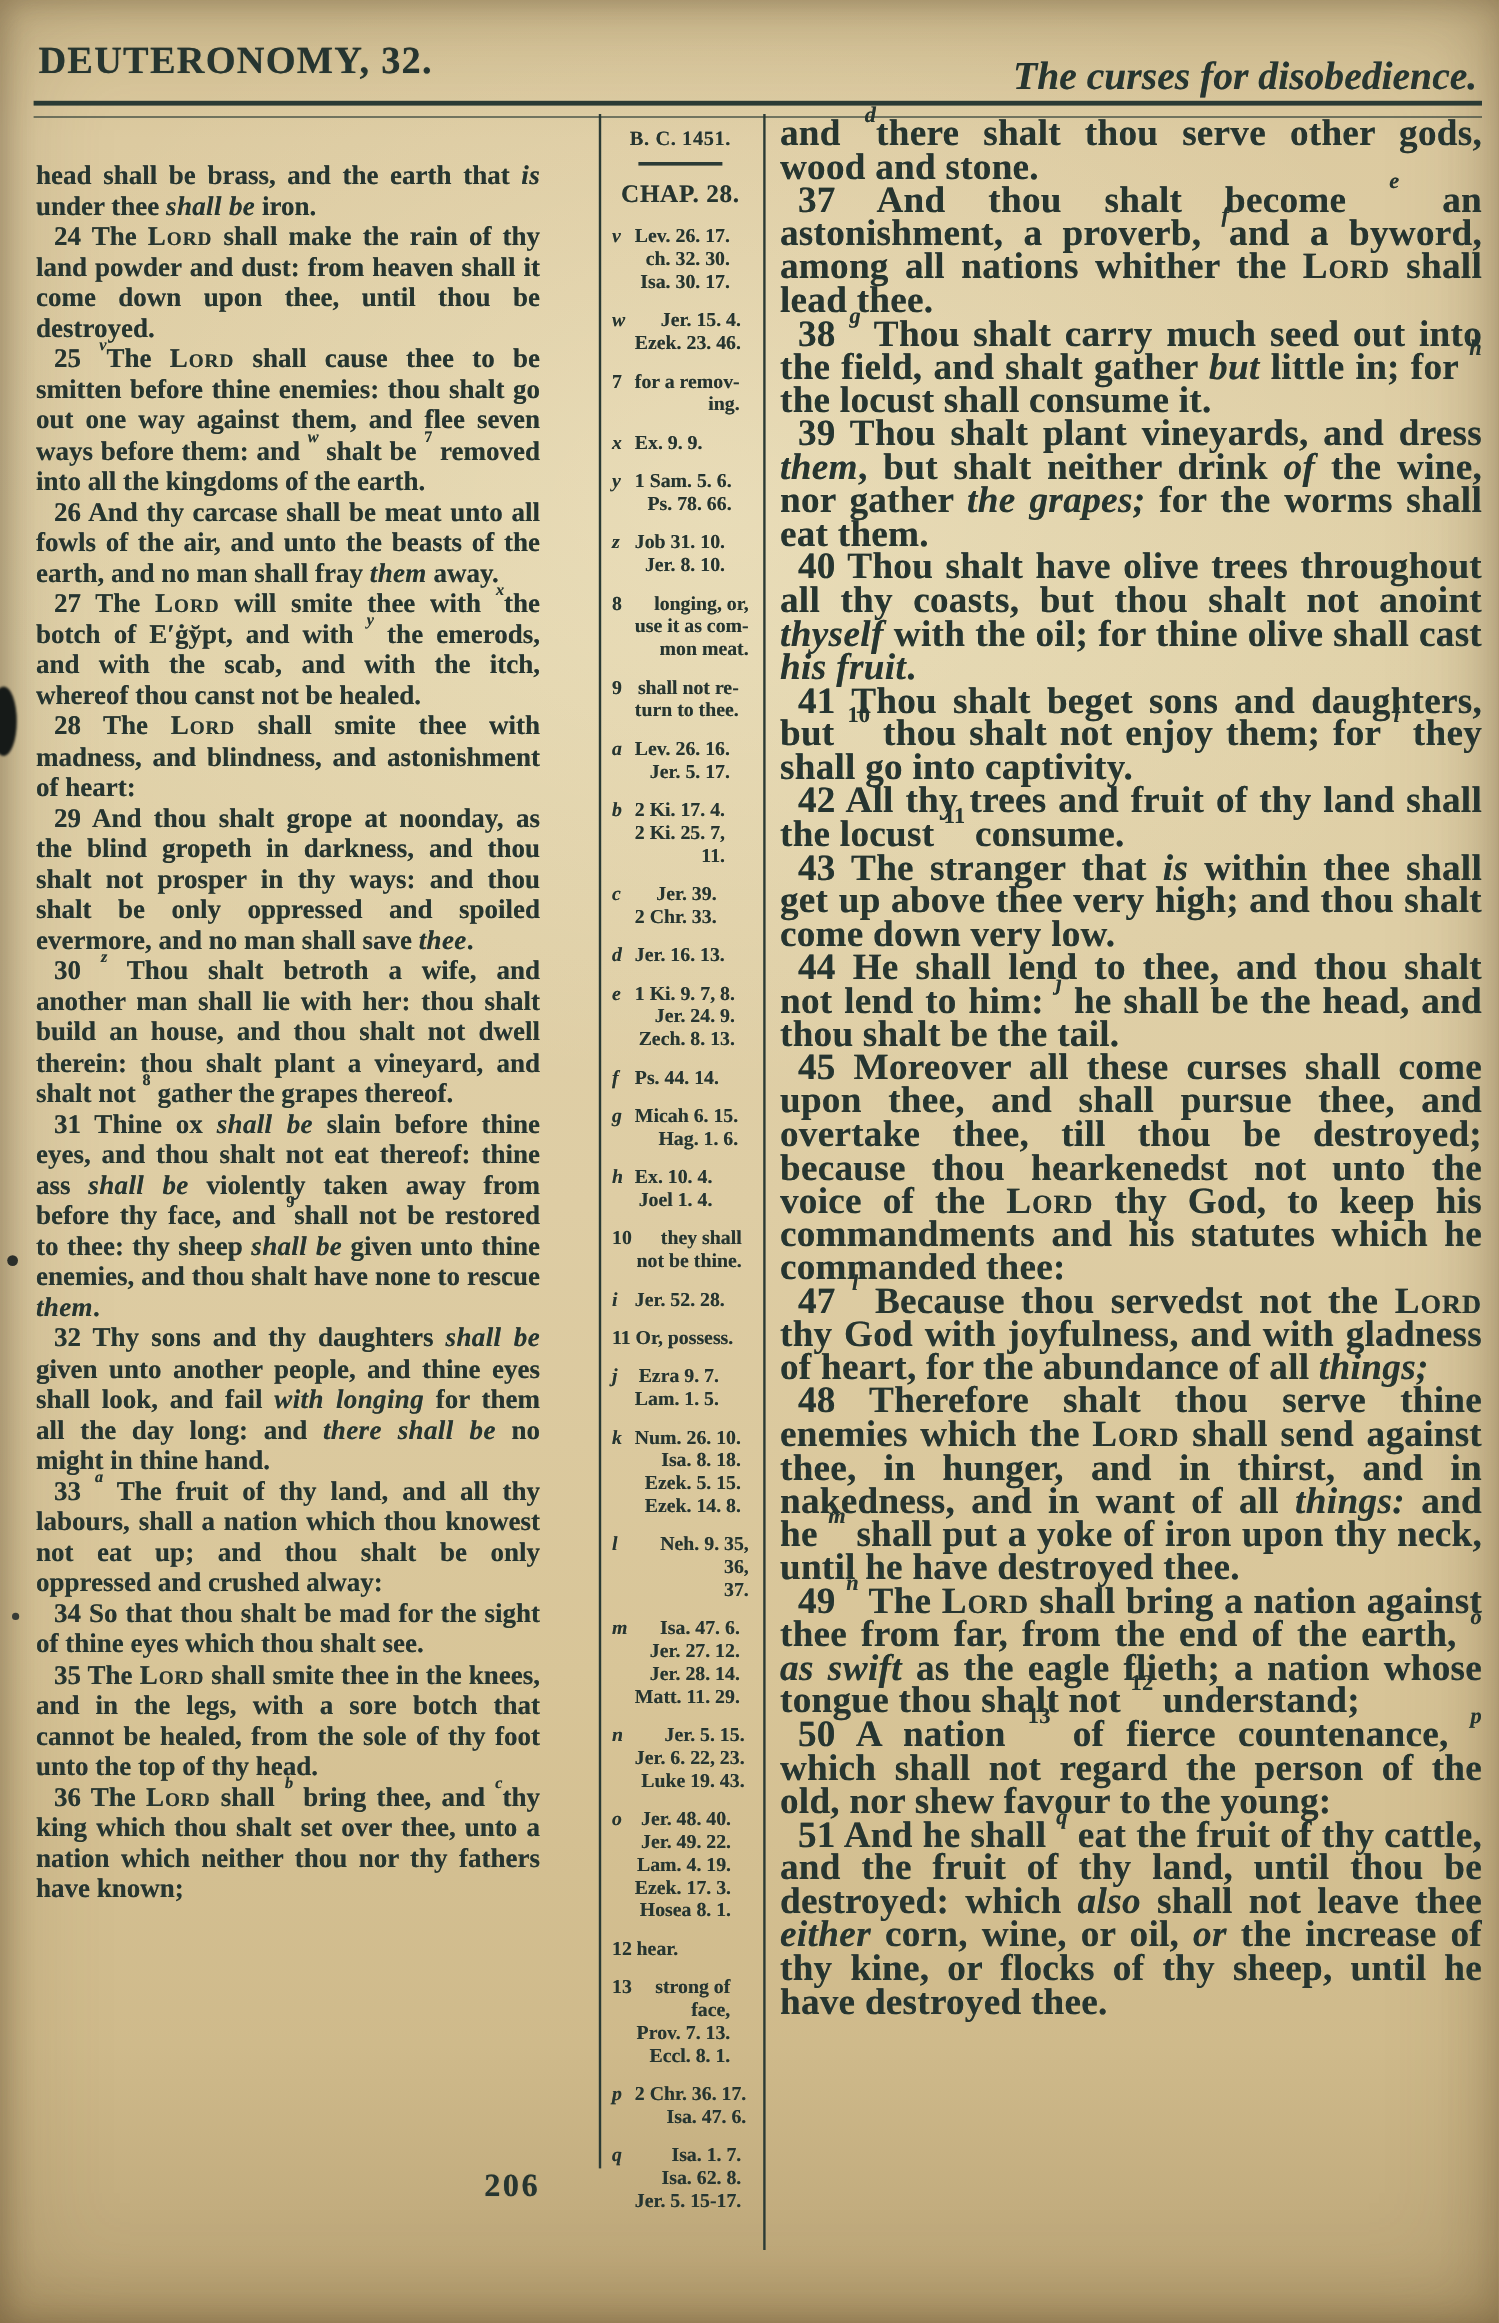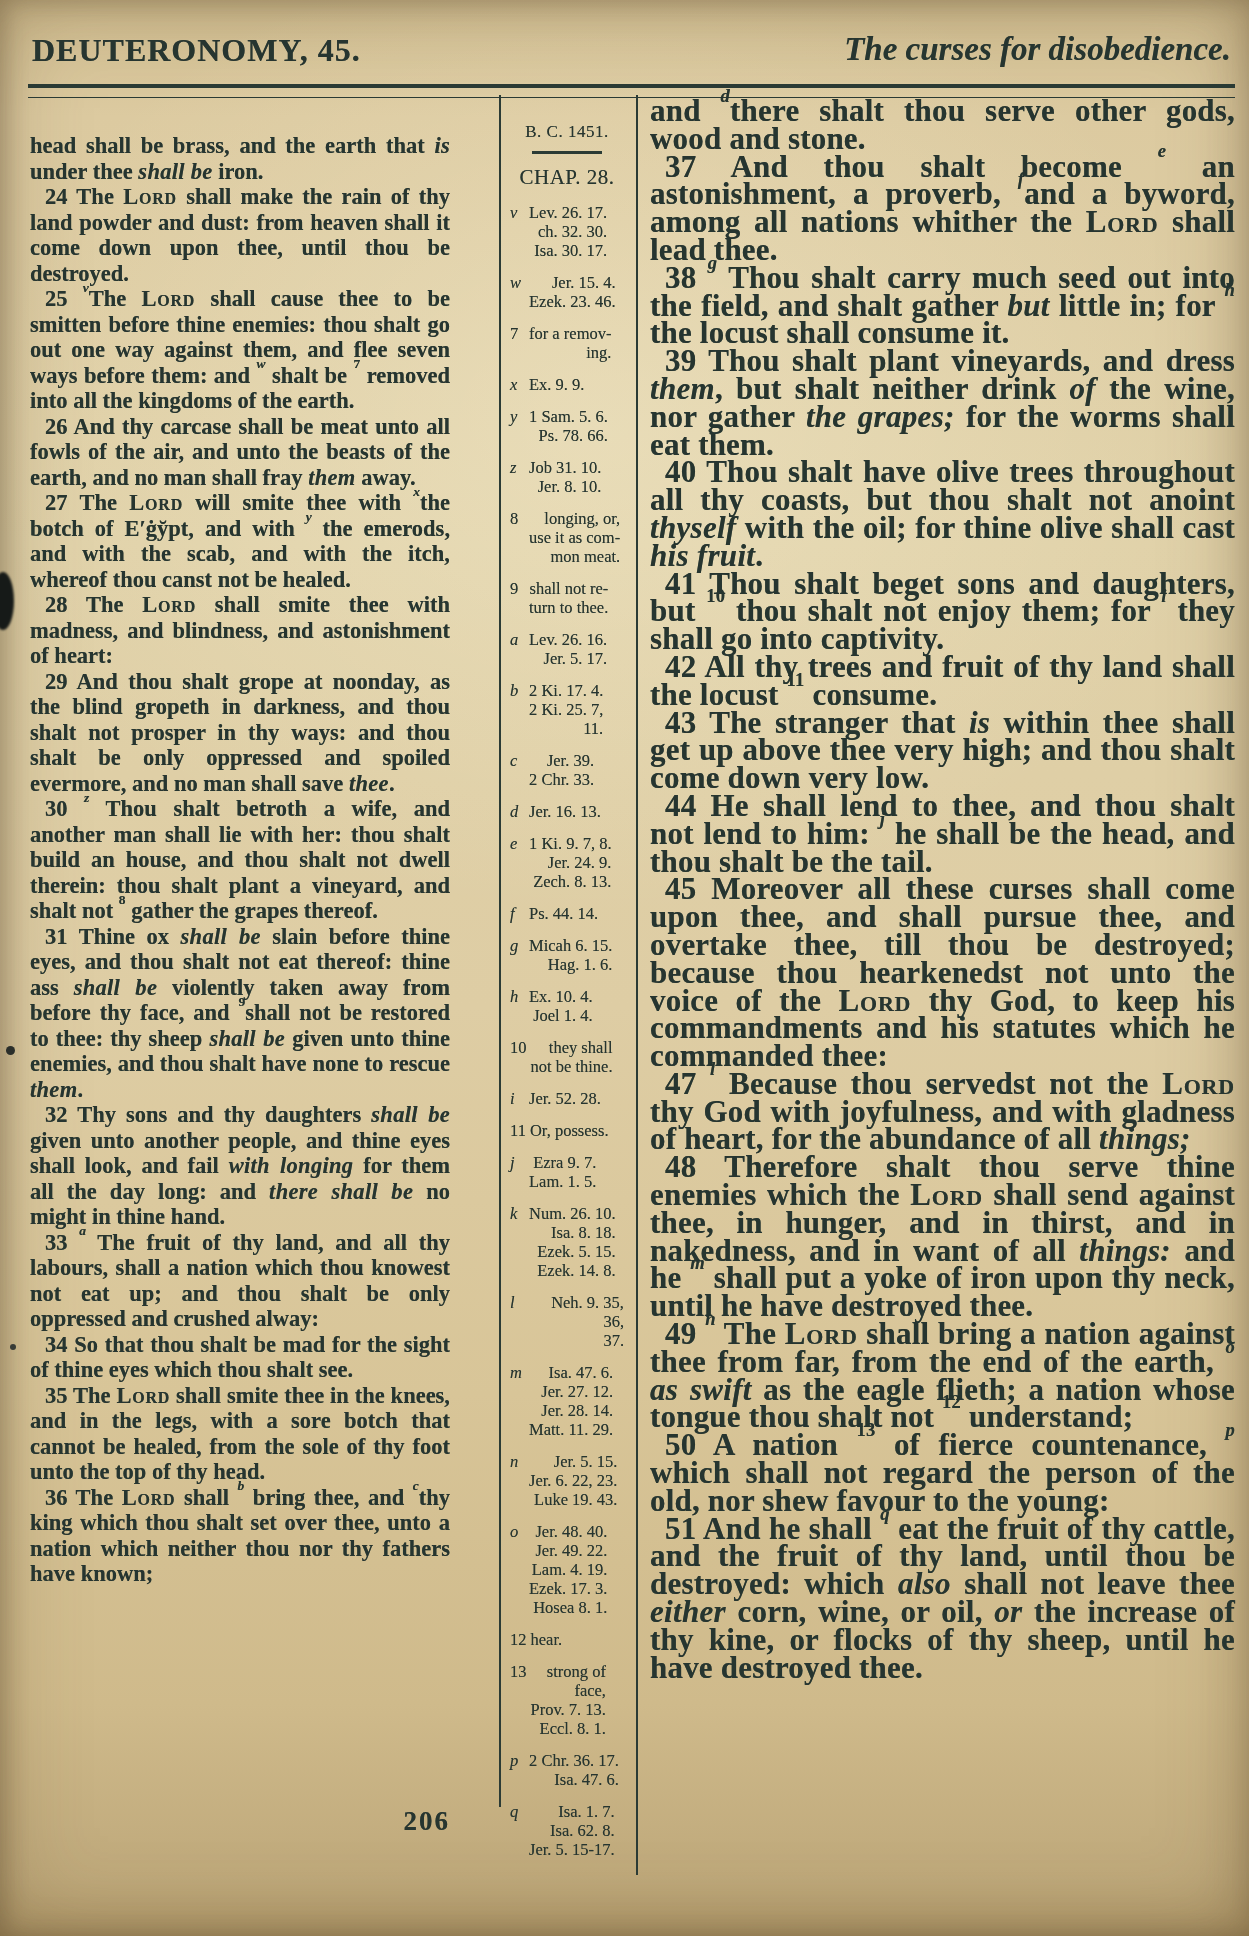--- a/index.html
+++ b/index.html
@@ -20,21 +20,21 @@
   .speck1{position:absolute;left:6px;top:1046px;width:9px;height:9px;border-radius:50%;background:#2a2e2a;filter:blur(0.5px);}
   .speck2{position:absolute;left:10px;top:1344px;width:6px;height:6px;border-radius:50%;background:#373b36;filter:blur(0.5px);}
 
   .running-header{position:absolute;left:30px;right:16px;top:30px;height:48px;}
   .book-title{
     position:absolute;left:2px;top:2px;
     font-size:32px;font-weight:bold;letter-spacing:1px;
     text-shadow:0 0 0.6px rgba(38,53,48,0.65);
   }
   .running-head{
-    position:absolute;right:2px;top:1px;
+    position:absolute;right:2px;top:16px;
     font-size:33px;font-style:italic;font-weight:bold;
     text-shadow:0 0 0.5px rgba(38,53,48,0.5);
   }
   .header-rule{
     position:absolute;left:28px;right:14px;top:84px;height:9px;
     border-top:4px solid #2a3a34;border-bottom:1px solid #2a3a34;
   }
   .col-rule{position:absolute;width:2px;background:#2b3b35;}
   .rule-left{left:499px;top:95px;height:1712px;}
   .rule-right{left:636px;top:95px;height:1780px;}
@@ -53,22 +53,22 @@
     text-shadow:0 0 0.5px rgba(38,53,48,0.6);
   }
   .verse{margin:0;text-indent:15px;}
   .verse.no-indent{text-indent:0;}
   .verse sup{font-size:60%;line-height:0;position:relative;top:-0.42em;}
   .verse sup.ltr{font-style:italic;}
   .verse i{letter-spacing:0.3px;}
   .sc{font-variant:small-caps;letter-spacing:0.8px;}
 
   .col-center{
-    position:absolute;left:510px;top:122px;width:114px;
-    font-size:16.5px;line-height:19px;font-weight:normal;
+    position:absolute;left:510px;top:106px;width:114px;
+    font-size:16.5px;line-height:19px;font-weight:bold;
     text-shadow:0 0 0.4px rgba(38,53,48,0.55);
   }
   .bc-date{text-align:center;font-size:17px;letter-spacing:0.5px;}
   .center-rule{width:70px;height:3px;background:#2b3b35;margin:10px auto 14px auto;}
   .chap-heading{text-align:center;font-size:21px;letter-spacing:0.5px;margin-bottom:16px;}
   .note{display:flex;margin-bottom:13px;}
   .note-tag{flex:none;min-width:15px;margin-right:4px;text-align:left;}
   .note-tag.ltr{font-style:italic;}
   .note-text{white-space:pre-line;text-align:right;}
 
@@ -80,21 +80,21 @@
 </style>
 </head>
 <body>
 
 <div class="page">
   <div class="blob"></div>
   <div class="speck1"></div>
   <div class="speck2"></div>
 
   <header class="running-header">
-    <span class="book-title">DEUTERONOMY, 45.</span>
+    <span class="book-title">DEUTERONOMY, 32.</span>
     <span class="running-head">The curses for disobedience.</span>
   </header>
   <div class="header-rule"></div>
 
   <div class="col-rule rule-left"></div>
   <div class="col-rule rule-right"></div>
 
   <section class="col-left" id="left-col">
       <p class="verse no-indent">head shall be brass, and the earth that <i>is</i> under thee <i>shall be</i> iron.</p>
       <p class="verse">24 The <span class="sc">Lord</span> shall make the rain of thy land powder and dust: from heaven shall it come down upon thee, until thou be destroyed.</p>

